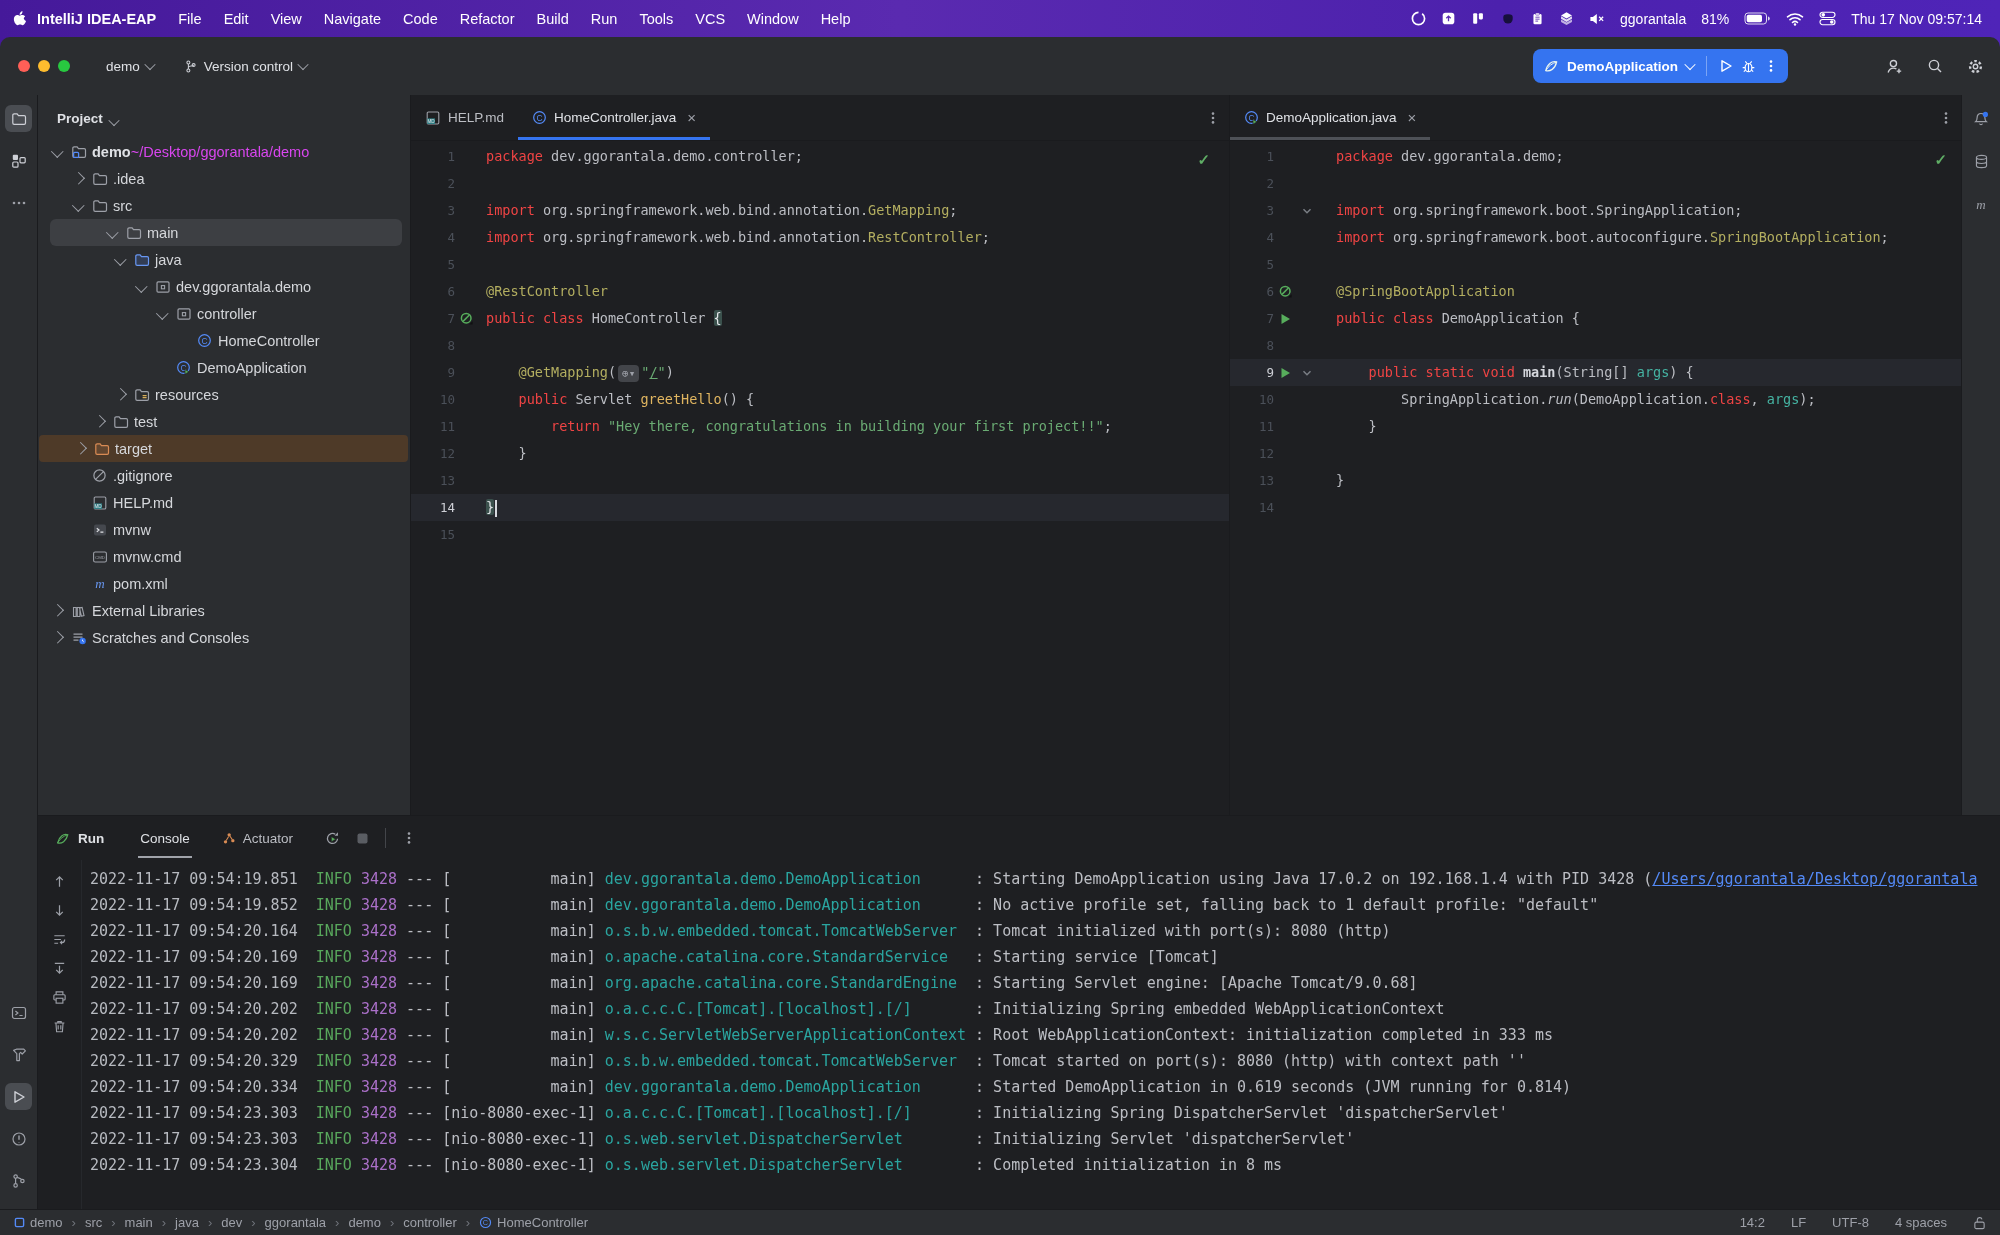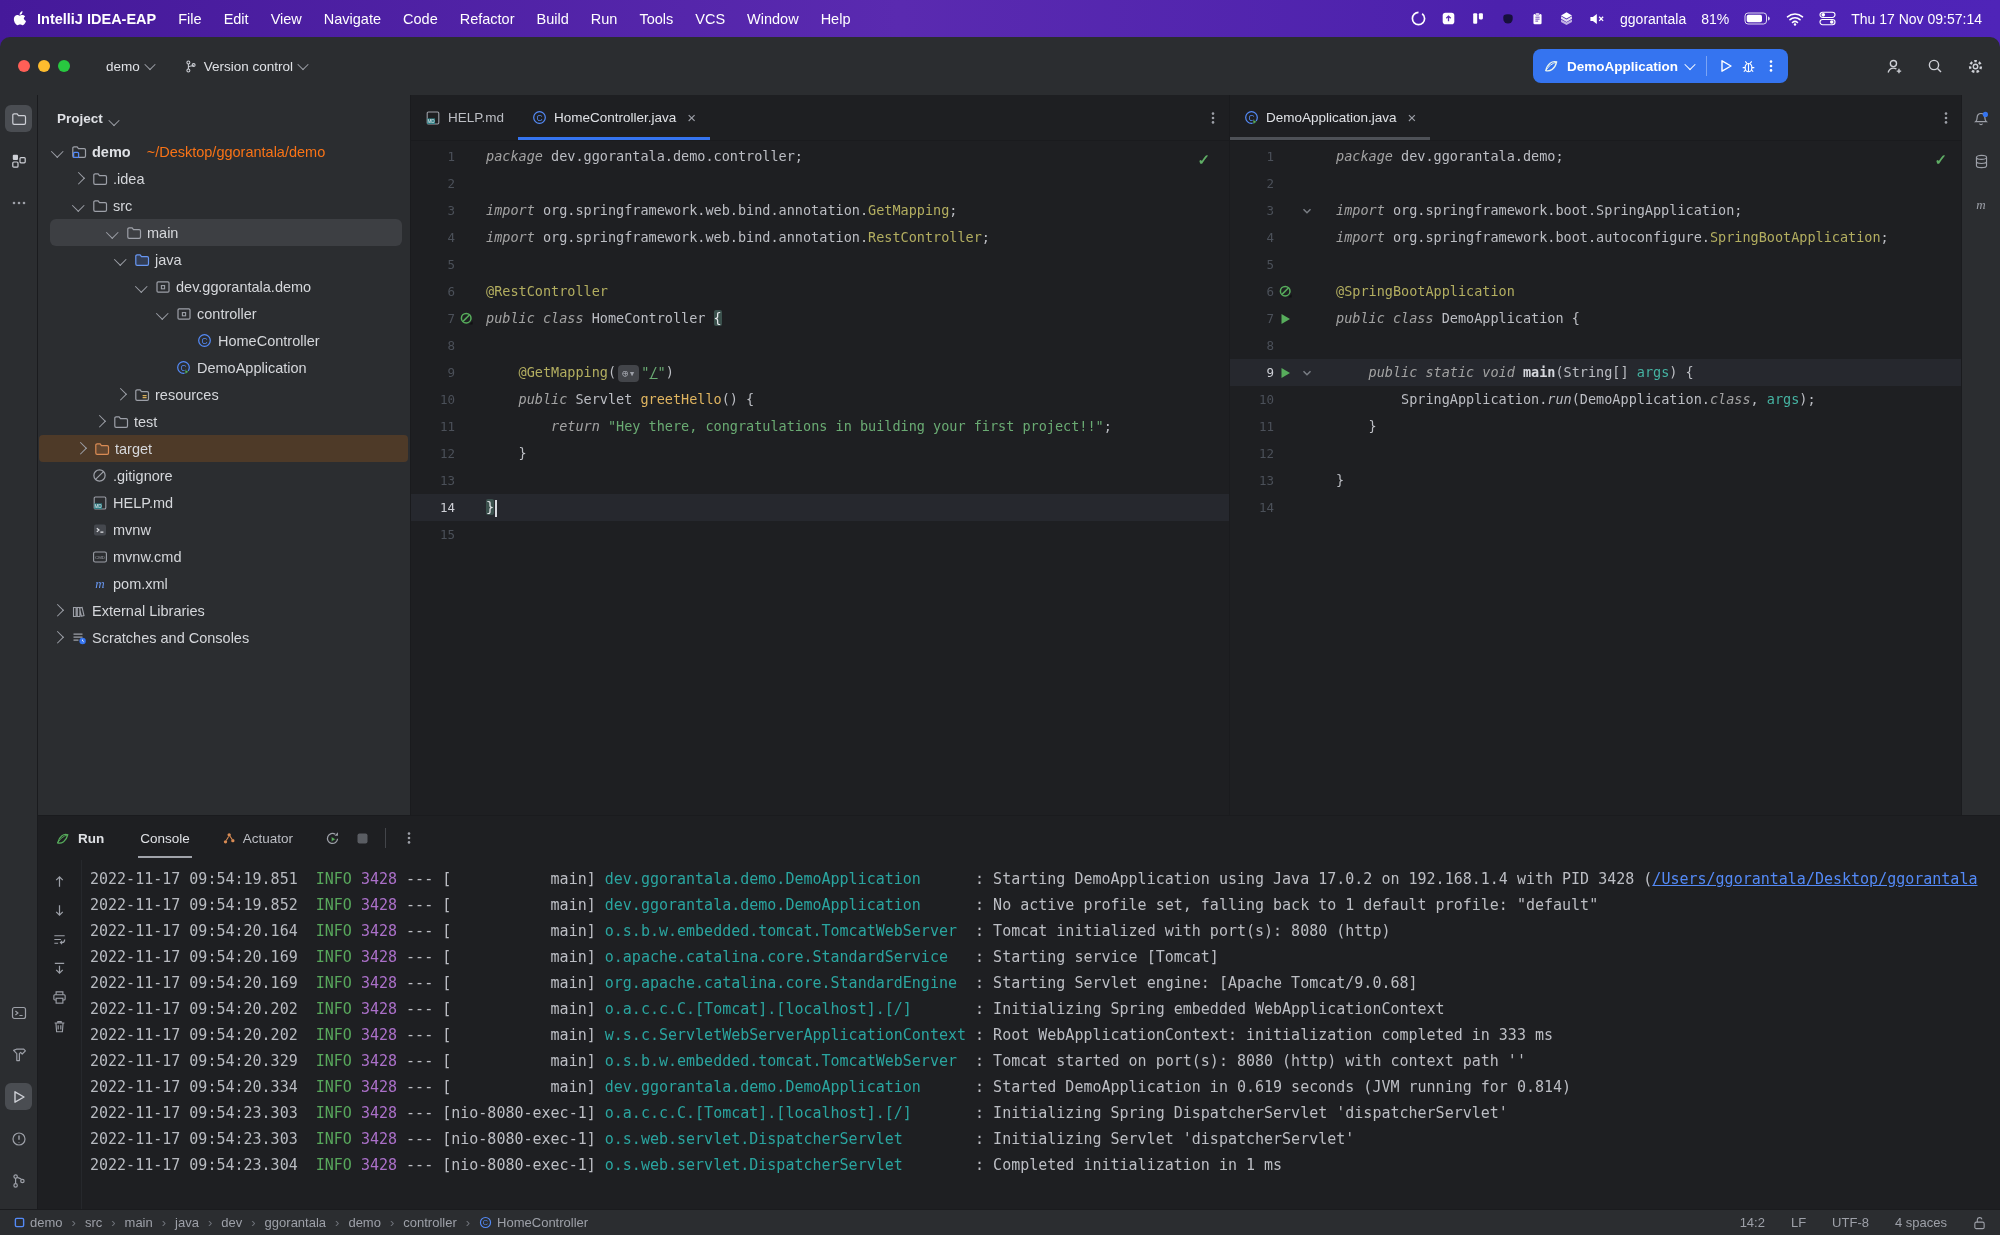--- a/index.html
+++ b/index.html
@@ -50,21 +50,21 @@
   #project-header{display:flex;align-items:flex-end;gap:7px;padding:16px 0 12px 20px;color:#dfe1e5;
     font-size:13.5px;font-weight:700;}
   .t-row{height:27px;display:flex;align-items:center;font-size:14.5px;color:#d5d7db;white-space:nowrap;}
   .t-row .indent{flex:none;}
   .t-chev{width:21px;flex:none;display:flex;align-items:center;justify-content:center;}
   .t-chev i{width:7.5px;height:7.5px;border-right:1.6px solid #9da0a8;border-bottom:1.6px solid #9da0a8;display:inline-block;}
   .t-chev i.open{transform:rotate(45deg);}
   .t-chev i.closed{transform:rotate(-45deg);}
   .t-ic{width:21px;flex:none;display:flex;align-items:center;justify-content:center;}
   .t-label{margin-left:3px;}
-  .t-path{color:#f97316;margin-left:16px;text-align:center;}
+  .t-path{color:#d946ef;margin-left:0;text-align:center;}
   .t-row.selected{background:#3d3f43;border-radius:6px;margin:0 8px 0 13px;}
   .t-row.hl-target{background:#4e3a28;border-radius:4px;margin:0 2px;}
   .t-bold{font-weight:700;color:#dfe1e5;}
 
   
   .editor{position:absolute;top:95px;height:720px;background:#1e1f22;border-left:1px solid #1a1b1e;overflow:hidden;}
   #editor-left{left:410px;width:819px;}
   #editor-right{left:1229px;width:733px;}
   .tabbar{height:45px;display:flex;align-items:center;position:relative;border-bottom:1px solid #1a1b1e;}
   .tab{display:flex;align-items:center;gap:7px;height:100%;padding:0 14px;font-size:13.5px;color:#bcbec4;position:relative;}
@@ -77,21 +77,21 @@
     font-size:13.5px;white-space:pre;}
   .code-line.hl{background:#26282e;}
   .gut-num{flex:none;text-align:right;color:#4b5059;font-size:12.5px;}
   #editor-left .gut-num{width:44px;}
   #editor-right .gut-num{width:44px;}
   .code-line.hl .gut-num{color:#ced0d6;}
   .gut-slot{width:22px;flex:none;display:flex;align-items:center;justify-content:center;}
   #editor-left .gut-pad{width:9px;flex:none;}
   #editor-right .gut-pad{width:18px;flex:none;}
   .tok{color:#bcbec4;}
-  .tok.k{color:#a3a3a3;font-style:italic;}
+  .tok.k{color:#ef4444;}
   .tok.a{color:#b3ae60;}
   .tok.s{color:#6aab73;}
   .tok.m{color:#e0b560;}
   .tok.d{color:#d5d7dd;font-weight:700;}
   .tok.p{color:#45b3a2;}
   .tok.i{font-style:italic;}
   .tok.u{text-decoration:underline;}
   .tok.b{background:#3b514d;color:#e3e5e9;border-radius:2px;}
   .hint-pill{display:inline-flex;align-items:center;background:#43454a;border-radius:4px;height:17px;
     padding:0 4px;margin:0 2px;color:#9da0a8;font-size:11px;vertical-align:middle;gap:2px;}
@@ -807,21 +807,21 @@
         <div class="con-line"><span class="c-ts">2022-11-17 09:54:19.852</span><span>  </span><span class="c-lvl">INFO</span><span> </span><span class="c-pid">3428</span><span> --- [           main] </span><span class="c-lg">dev.ggorantala.demo.DemoApplication     </span><span> : </span><span>No active profile set, falling back to 1 default profile: "default"</span></div>
         <div class="con-line"><span class="c-ts">2022-11-17 09:54:20.164</span><span>  </span><span class="c-lvl">INFO</span><span> </span><span class="c-pid">3428</span><span> --- [           main] </span><span class="c-lg">o.s.b.w.embedded.tomcat.TomcatWebServer </span><span> : </span><span>Tomcat initialized with port(s): 8080 (http)</span></div>
         <div class="con-line"><span class="c-ts">2022-11-17 09:54:20.169</span><span>  </span><span class="c-lvl">INFO</span><span> </span><span class="c-pid">3428</span><span> --- [           main] </span><span class="c-lg">o.apache.catalina.core.StandardService  </span><span> : </span><span>Starting service [Tomcat]</span></div>
         <div class="con-line"><span class="c-ts">2022-11-17 09:54:20.169</span><span>  </span><span class="c-lvl">INFO</span><span> </span><span class="c-pid">3428</span><span> --- [           main] </span><span class="c-lg">org.apache.catalina.core.StandardEngine </span><span> : </span><span>Starting Servlet engine: [Apache Tomcat/9.0.68]</span></div>
         <div class="con-line"><span class="c-ts">2022-11-17 09:54:20.202</span><span>  </span><span class="c-lvl">INFO</span><span> </span><span class="c-pid">3428</span><span> --- [           main] </span><span class="c-lg">o.a.c.c.C.[Tomcat].[localhost].[/]      </span><span> : </span><span>Initializing Spring embedded WebApplicationContext</span></div>
         <div class="con-line"><span class="c-ts">2022-11-17 09:54:20.202</span><span>  </span><span class="c-lvl">INFO</span><span> </span><span class="c-pid">3428</span><span> --- [           main] </span><span class="c-lg">w.s.c.ServletWebServerApplicationContext</span><span> : </span><span>Root WebApplicationContext: initialization completed in 333 ms</span></div>
         <div class="con-line"><span class="c-ts">2022-11-17 09:54:20.329</span><span>  </span><span class="c-lvl">INFO</span><span> </span><span class="c-pid">3428</span><span> --- [           main] </span><span class="c-lg">o.s.b.w.embedded.tomcat.TomcatWebServer </span><span> : </span><span>Tomcat started on port(s): 8080 (http) with context path ''</span></div>
         <div class="con-line"><span class="c-ts">2022-11-17 09:54:20.334</span><span>  </span><span class="c-lvl">INFO</span><span> </span><span class="c-pid">3428</span><span> --- [           main] </span><span class="c-lg">dev.ggorantala.demo.DemoApplication     </span><span> : </span><span>Started DemoApplication in 0.619 seconds (JVM running for 0.814)</span></div>
         <div class="con-line"><span class="c-ts">2022-11-17 09:54:23.303</span><span>  </span><span class="c-lvl">INFO</span><span> </span><span class="c-pid">3428</span><span> --- [nio-8080-exec-1] </span><span class="c-lg">o.a.c.c.C.[Tomcat].[localhost].[/]      </span><span> : </span><span>Initializing Spring DispatcherServlet 'dispatcherServlet'</span></div>
         <div class="con-line"><span class="c-ts">2022-11-17 09:54:23.303</span><span>  </span><span class="c-lvl">INFO</span><span> </span><span class="c-pid">3428</span><span> --- [nio-8080-exec-1] </span><span class="c-lg">o.s.web.servlet.DispatcherServlet       </span><span> : </span><span>Initializing Servlet 'dispatcherServlet'</span></div>
-        <div class="con-line"><span class="c-ts">2022-11-17 09:54:23.304</span><span>  </span><span class="c-lvl">INFO</span><span> </span><span class="c-pid">3428</span><span> --- [nio-8080-exec-1] </span><span class="c-lg">o.s.web.servlet.DispatcherServlet       </span><span> : </span><span>Completed initialization in 1 ms</span></div>
+        <div class="con-line"><span class="c-ts">2022-11-17 09:54:23.304</span><span>  </span><span class="c-lvl">INFO</span><span> </span><span class="c-pid">3428</span><span> --- [nio-8080-exec-1] </span><span class="c-lg">o.s.web.servlet.DispatcherServlet       </span><span> : </span><span>Completed initialization in 8 ms</span></div>
       </div>
   </div>
 </div>
 
 <div id="statusbar">
   <span id="breadcrumbs">
       <span class="bc-item">
         <span class="ic">
           <svg width="11" height="11" viewBox="0 0 12 12">
             <rect x="1.5" y="1.5" width="9" height="9" rx="1.5" fill="none" stroke="#548af7" stroke-width="1.5"></rect>

